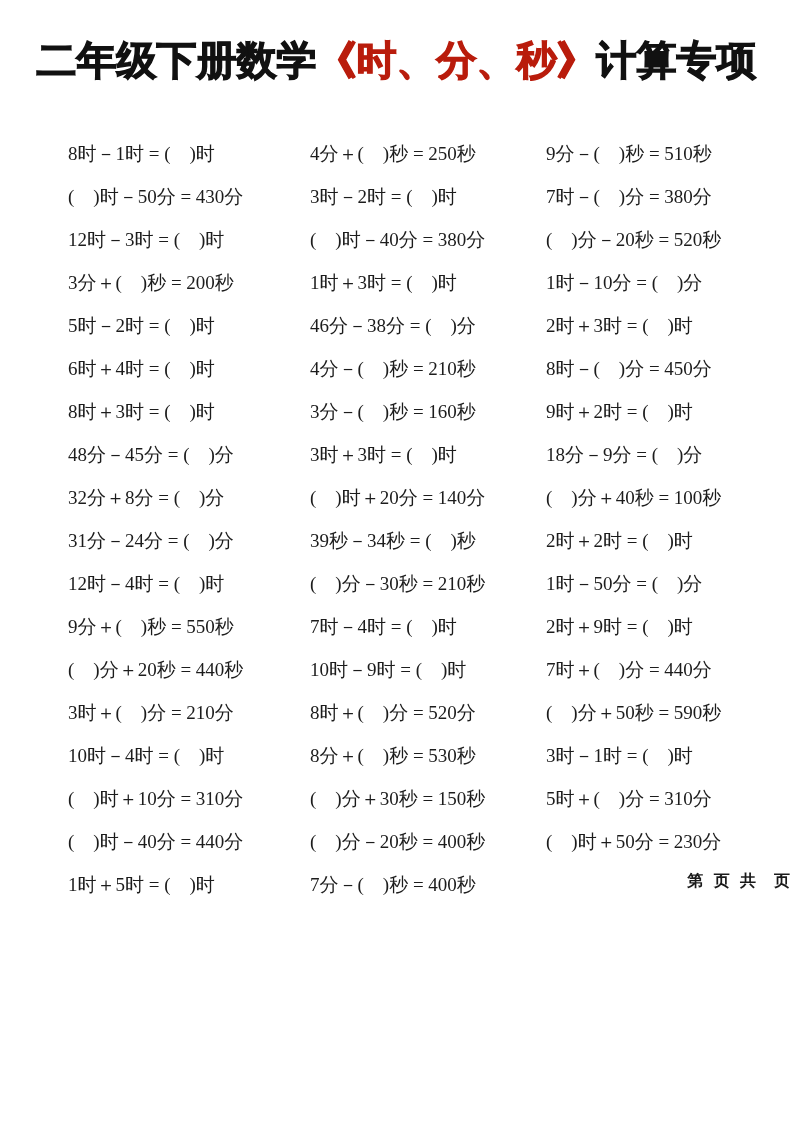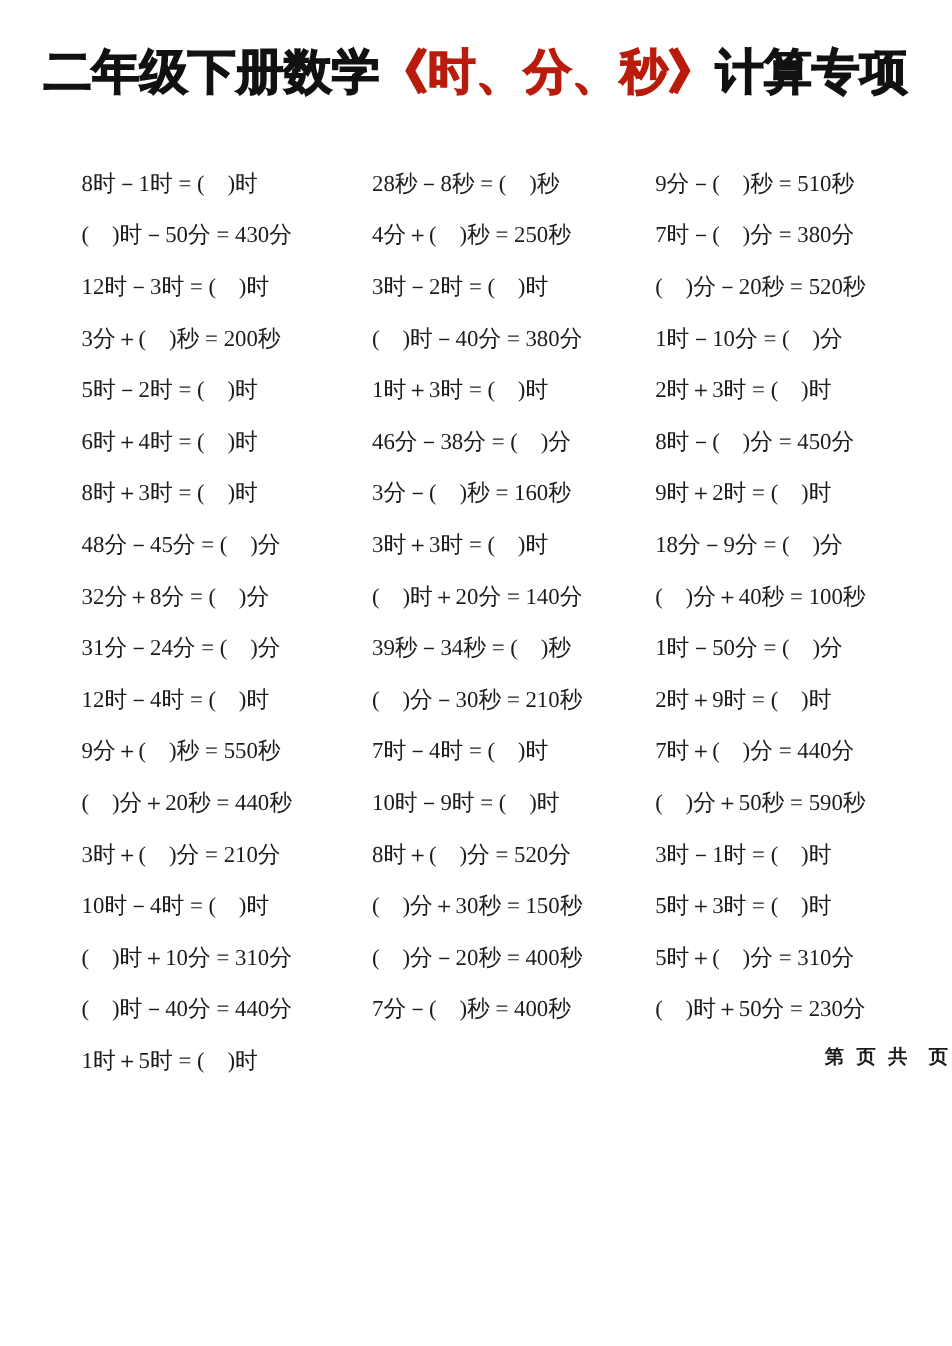--- a/index.html
+++ b/index.html
@@ -83,54 +83,55 @@
         <div class="problem">9分＋(　)秒 = 550秒</div>
         <div class="problem">(　)分＋20秒 = 440秒</div>
         <div class="problem">3时＋(　)分 = 210分</div>
         <div class="problem">10时－4时 = (　)时</div>
         <div class="problem">(　)时＋10分 = 310分</div>
         <div class="problem">(　)时－40分 = 440分</div>
         <div class="problem">1时＋5时 = (　)时</div>
         <div class="problem">12时－8时 = (　)时</div>
       </div>
     <div class="col">
-        <div class="problem">28秒－8秒 = (　)秒</div>
         <div class="problem">4分＋(　)秒 = 250秒</div>
         <div class="problem">3时－2时 = (　)时</div>
         <div class="problem">(　)时－40分 = 380分</div>
         <div class="problem">1时＋3时 = (　)时</div>
         <div class="problem">46分－38分 = (　)分</div>
+        <div class="problem">4分－(　)秒 = 210秒</div>
         <div class="problem">3分－(　)秒 = 160秒</div>
         <div class="problem">3时＋3时 = (　)时</div>
         <div class="problem">(　)时＋20分 = 140分</div>
         <div class="problem">39秒－34秒 = (　)秒</div>
         <div class="problem">(　)分－30秒 = 210秒</div>
         <div class="problem">7时－4时 = (　)时</div>
         <div class="problem">10时－9时 = (　)时</div>
         <div class="problem">8时＋(　)分 = 520分</div>
+        <div class="problem">8分＋(　)秒 = 530秒</div>
         <div class="problem">(　)分＋30秒 = 150秒</div>
         <div class="problem">(　)分－20秒 = 400秒</div>
         <div class="problem">7分－(　)秒 = 400秒</div>
       </div>
     <div class="col">
         <div class="problem">9分－(　)秒 = 510秒</div>
         <div class="problem">7时－(　)分 = 380分</div>
         <div class="problem">(　)分－20秒 = 520秒</div>
         <div class="problem">1时－10分 = (　)分</div>
         <div class="problem">2时＋3时 = (　)时</div>
         <div class="problem">8时－(　)分 = 450分</div>
         <div class="problem">9时＋2时 = (　)时</div>
         <div class="problem">18分－9分 = (　)分</div>
         <div class="problem">(　)分＋40秒 = 100秒</div>
+        <div class="problem">2时＋2时 = (　)时</div>
         <div class="problem">1时－50分 = (　)分</div>
         <div class="problem">2时＋9时 = (　)时</div>
         <div class="problem">7时＋(　)分 = 440分</div>
         <div class="problem">(　)分＋50秒 = 590秒</div>
         <div class="problem">3时－1时 = (　)时</div>
-        <div class="problem">5时＋3时 = (　)时</div>
         <div class="problem">5时＋(　)分 = 310分</div>
         <div class="problem">(　)时＋50分 = 230分</div>
       </div>
   </div>
 
   <div class="footer">第 页 共  页</div>
 
 </div>
 
 </body></html>

